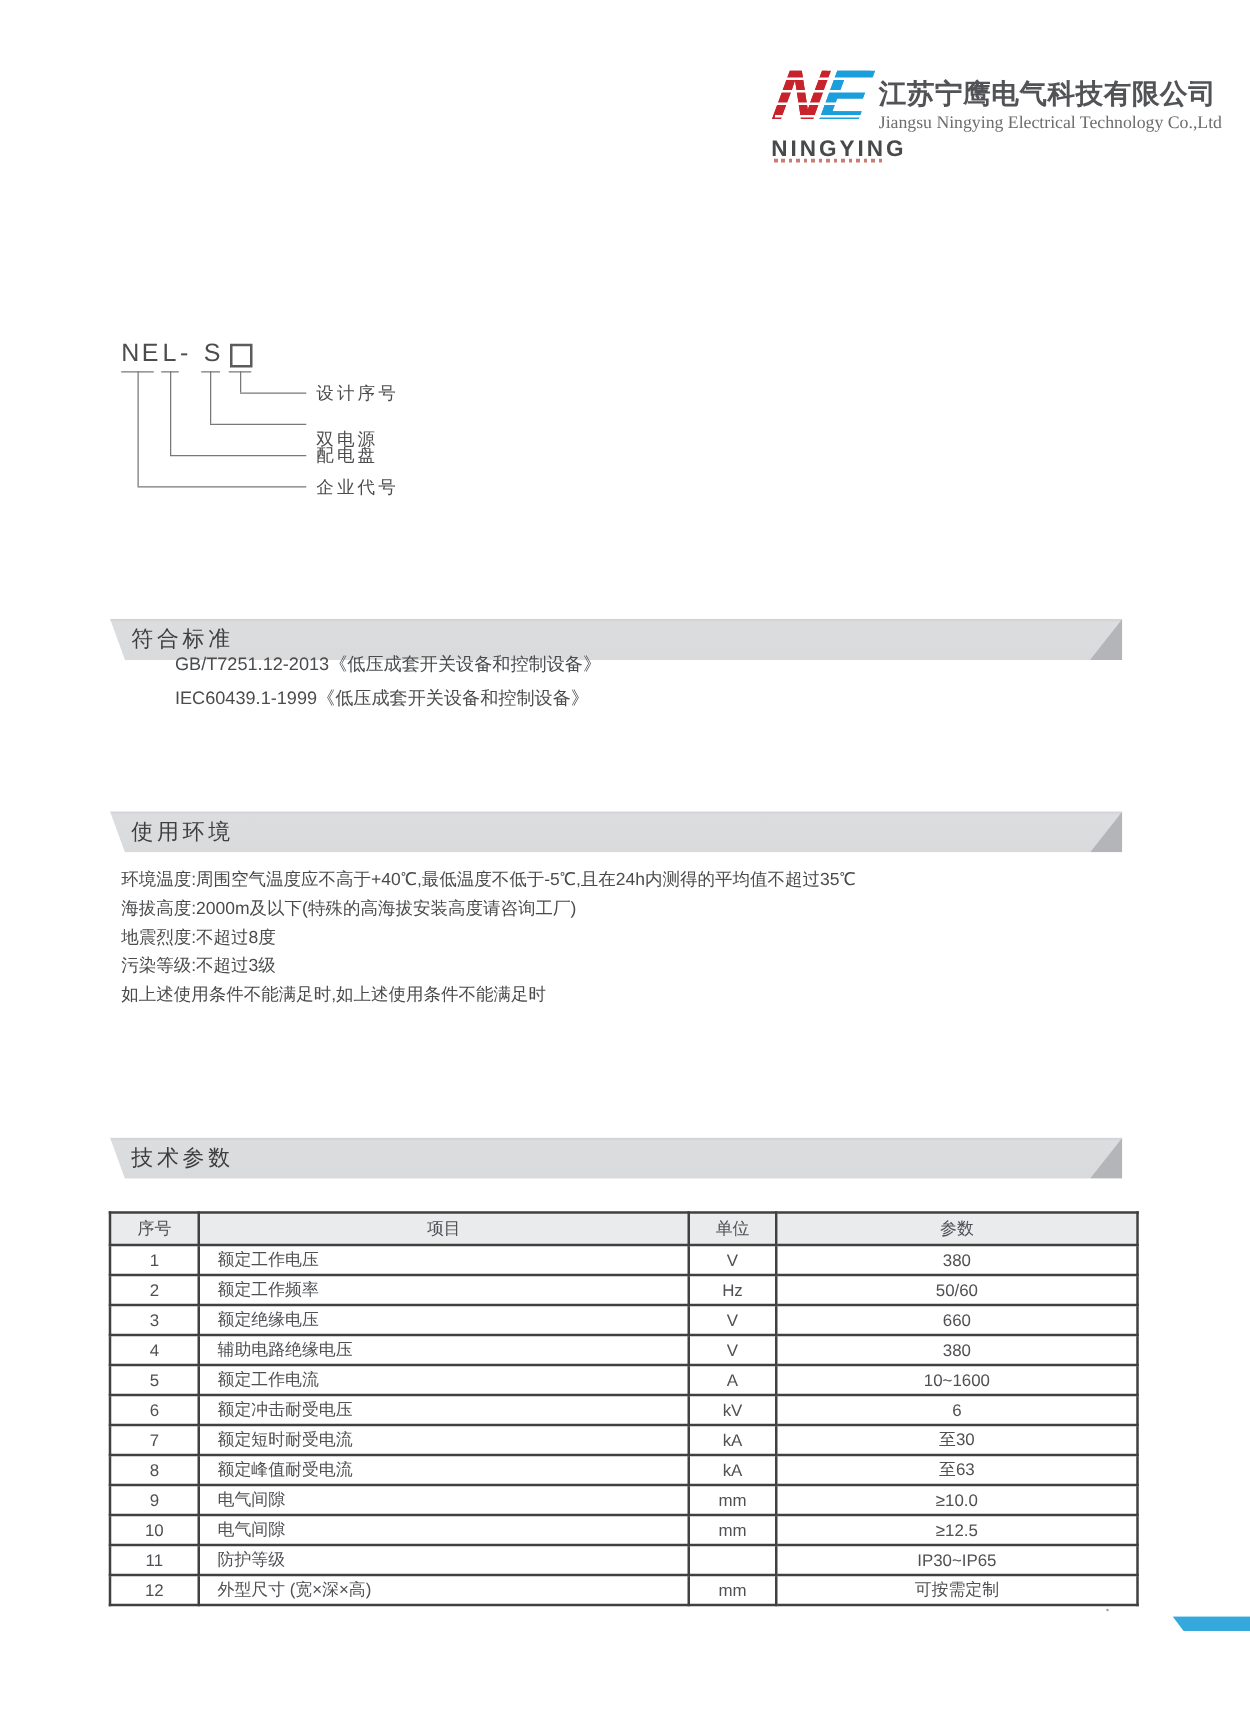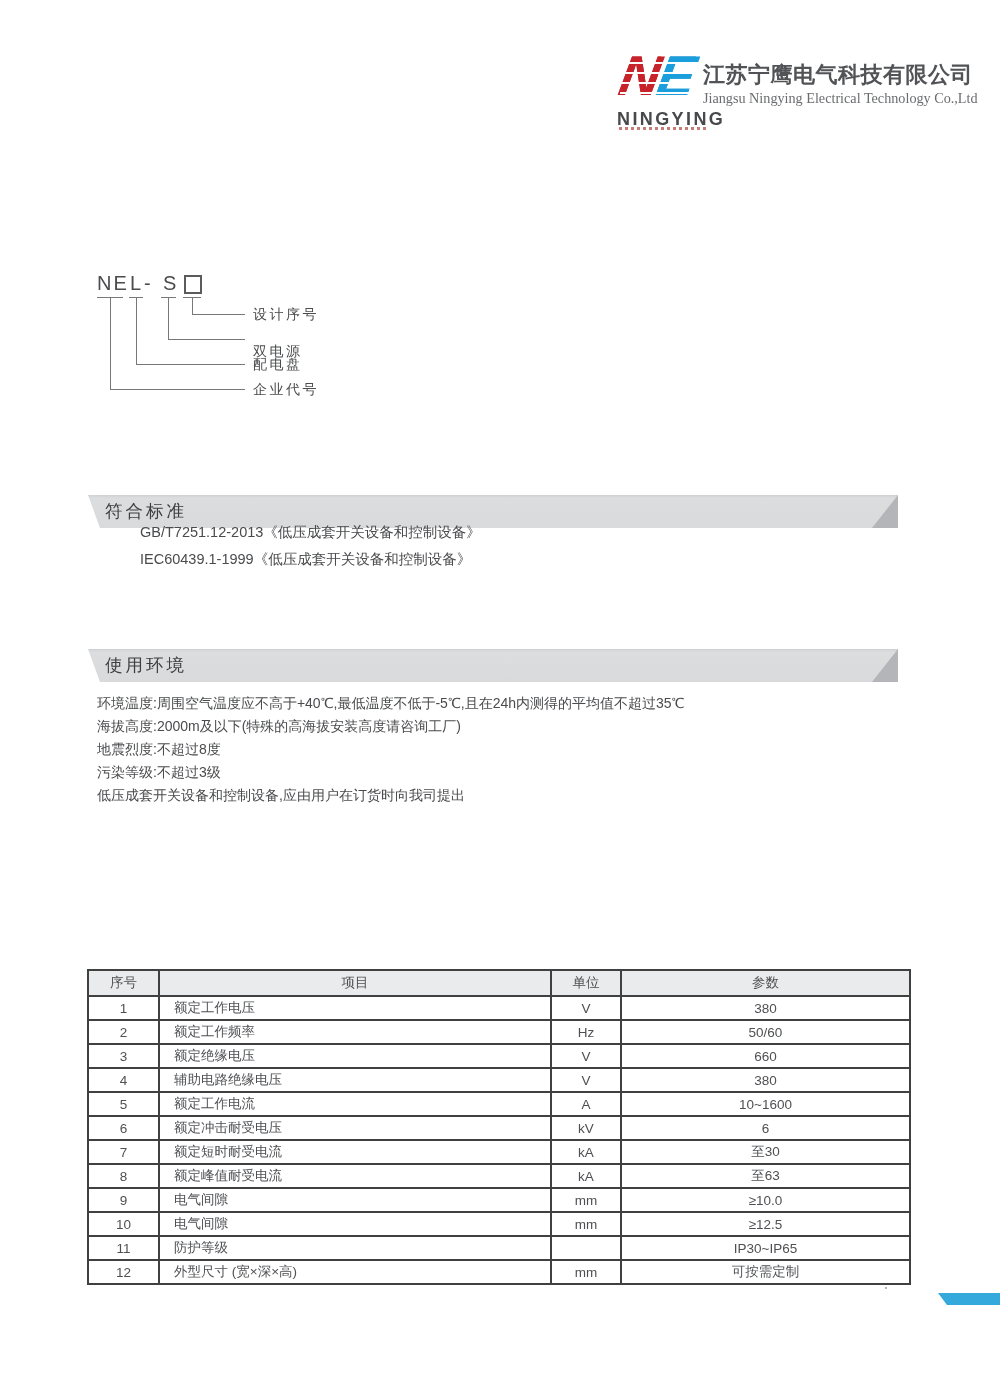--- a/index.html
+++ b/index.html
@@ -132,23 +132,27 @@
 
   <div class="bar bar-env">
     <span class="bar-title">使用环境</span>
     <i class="fold"></i>
   </div>
   <div class="env">
     <div>环境温度:周围空气温度应不高于+40℃,最低温度不低于-5℃,且在24h内测得的平均值不超过35℃</div>
     <div>海拔高度:2000m及以下(特殊的高海拔安装高度请咨询工厂)</div>
     <div>地震烈度:不超过8度</div>
     <div>污染等级:不超过3级</div>
-    <div>低压成套开关设备和控制设备,应由用户在订货时向我司提出</div>
-  </div>
-
+    <div>如上述使用条件不能满足时,如上述使用条件不能满足时</div>
+  </div>
+
+  <div class="bar bar-params">
+    <span class="bar-title">技术参数</span>
+    <i class="fold"></i>
+  </div>
 
   <table class="ptable">
     <colgroup>
         <col class="col-no">
         <col class="col-item">
         <col class="col-unit">
         <col class="col-val">
       </colgroup>
     <tbody>
         <tr>

